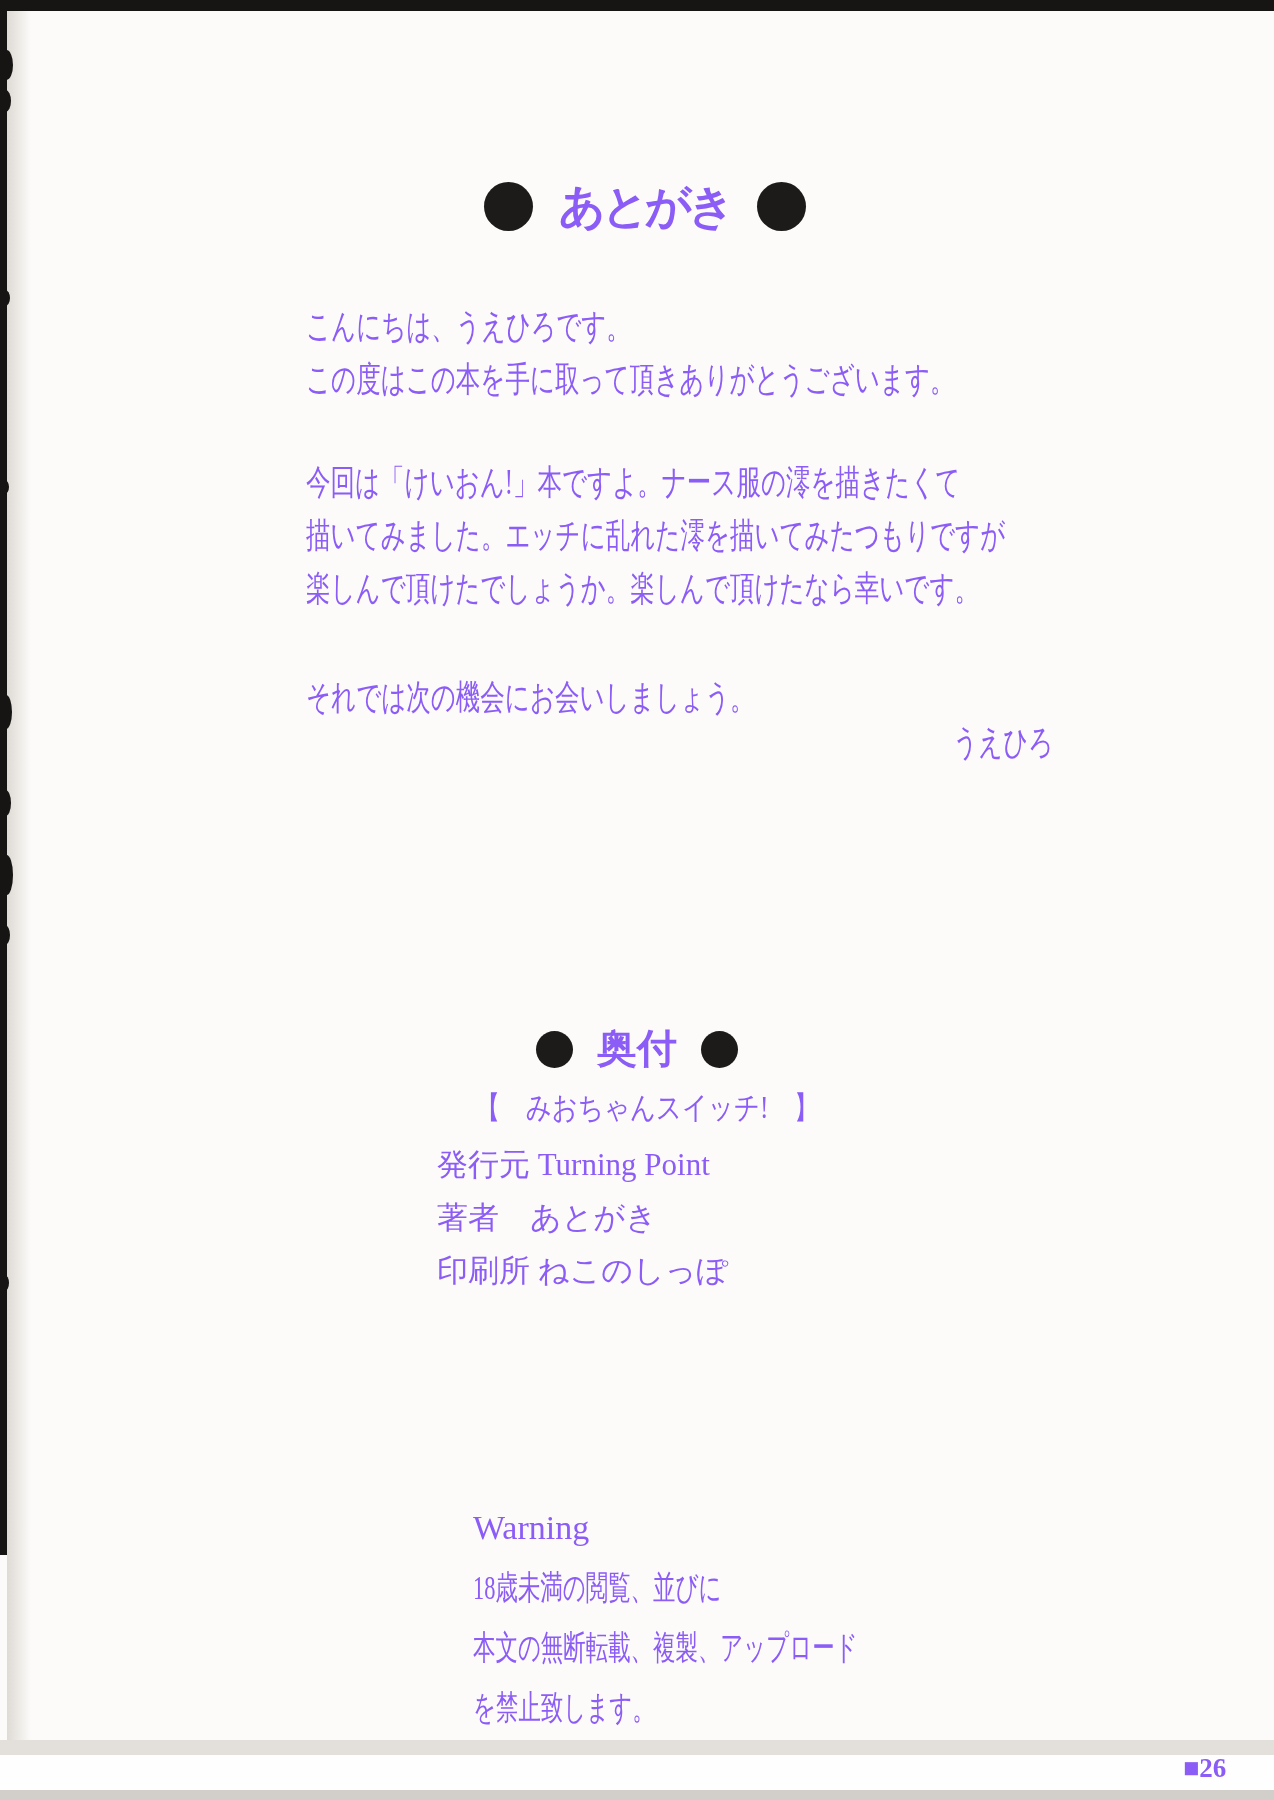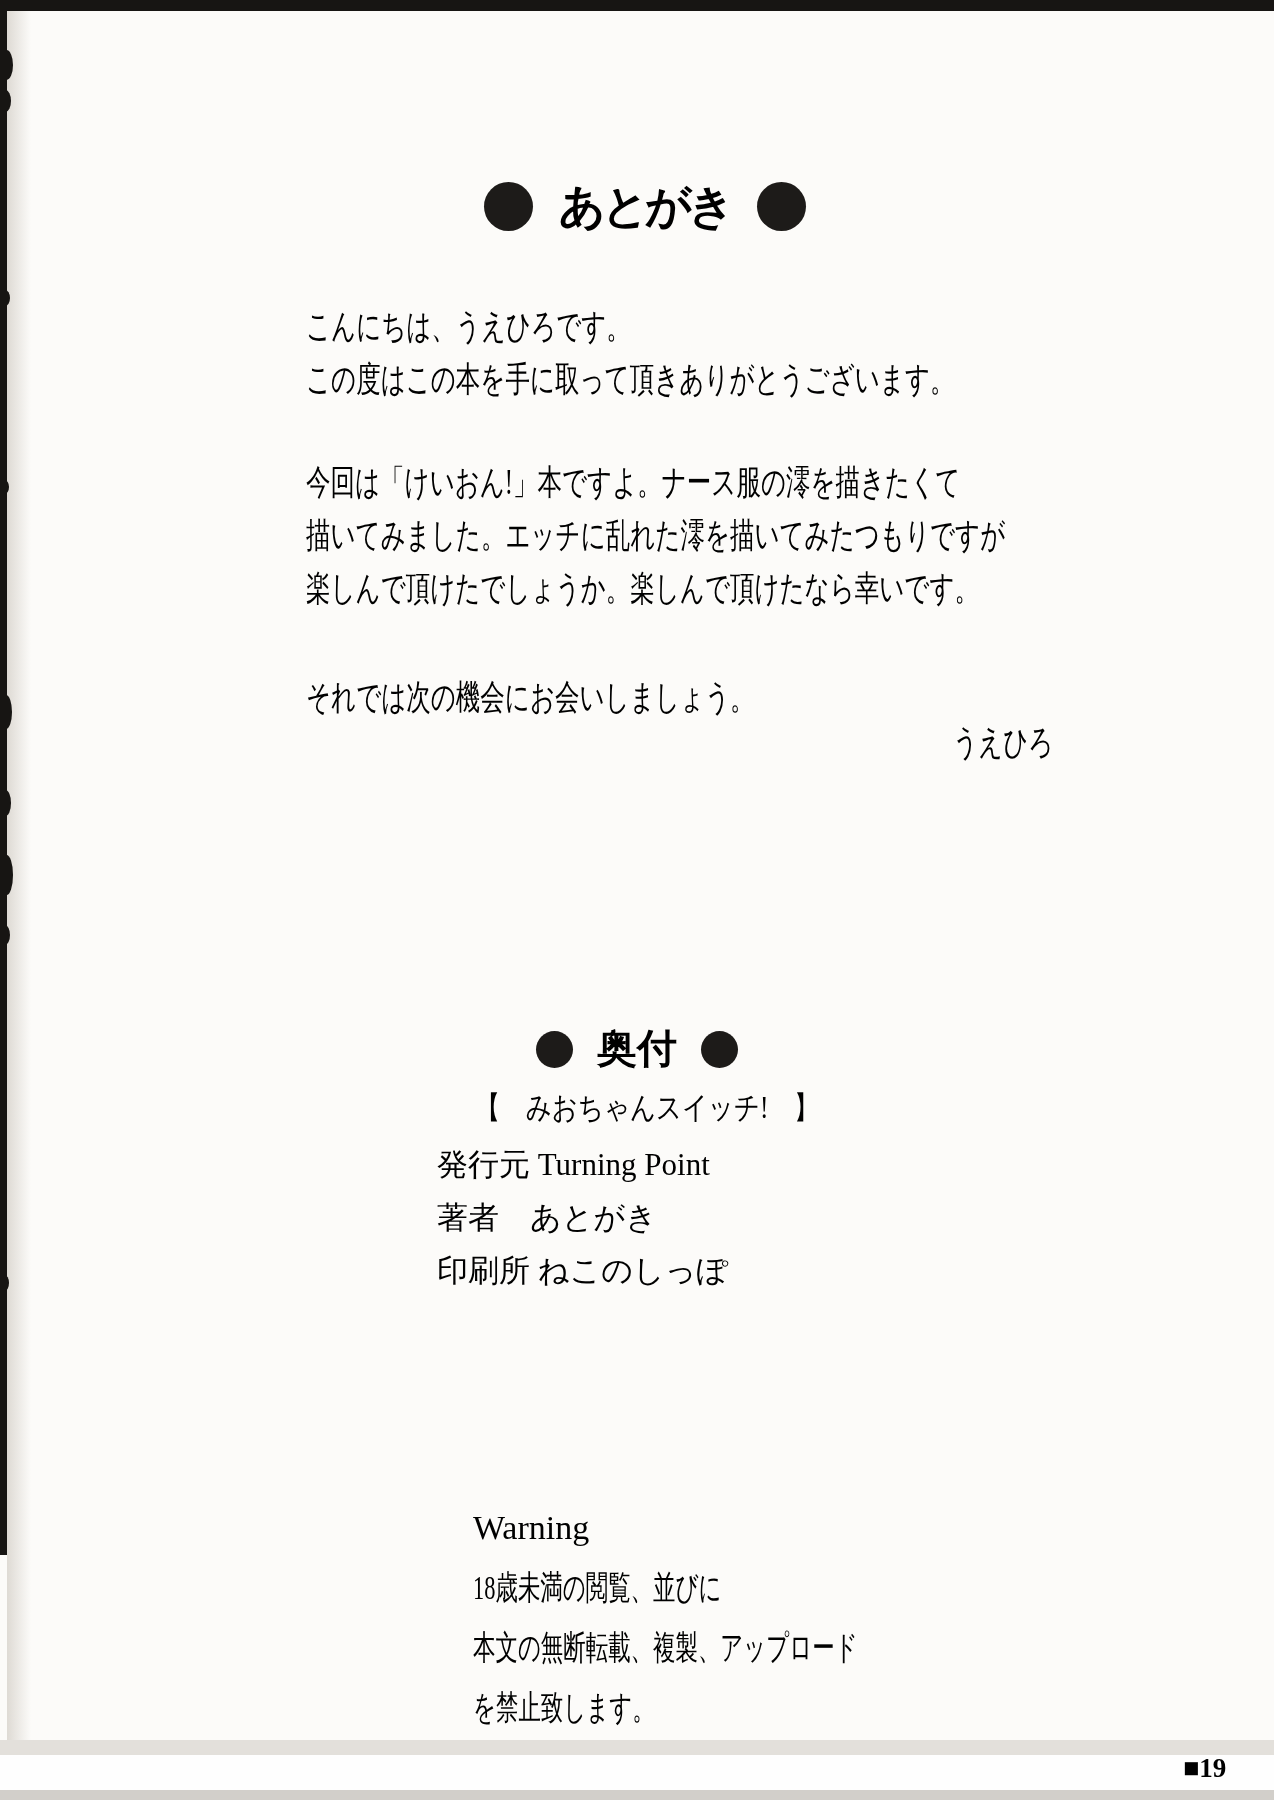--- a/index.html
+++ b/index.html
@@ -2,21 +2,21 @@
 <html><head>
 <meta charset="utf-8">
 <style>
   html,body{margin:0;padding:0;background:#d8d5d0;}
   .page{
     position:relative;
     width:1274px;height:1800px;
     background:#fcfbf9;
     overflow:hidden;
     font-family:"Liberation Serif","DejaVu Serif",serif;
-    color:#000000;
+    color:#8b5cf6;
   }
   
   .edge-top{position:absolute;top:0;left:0;width:1274px;height:11px;background:#171513;}
   .edge-left{position:absolute;top:11px;left:0;width:7px;height:1544px;background:#171513;}
   .edge-shade{position:absolute;top:11px;left:7px;width:24px;height:1729px;
     background:linear-gradient(to right,#dedad4,rgba(252,251,249,0));}
   .blob{position:absolute;left:0;background:#171513;border-radius:0 50% 50% 0;}
   
   .heading{position:absolute;display:flex;align-items:center;justify-content:center;width:1274px;}
   .h1{top:182px;left:8px;gap:26px;}
@@ -104,15 +104,15 @@
   <div class="warning">
     <div>Warning</div>
     <div class="jp">18歳未満の閲覧、並びに</div>
     <div class="jp">本文の無断転載、複製、アップロード</div>
     <div class="jp">を禁止致します。</div>
   </div>
 
   <div class="foot-gray1"></div>
   <div class="foot-white"></div>
   <div class="foot-gray2"></div>
-  <div class="page-num">■19</div>
+  <div class="page-num">■26</div>
 
 </div>
 
 </body></html>

